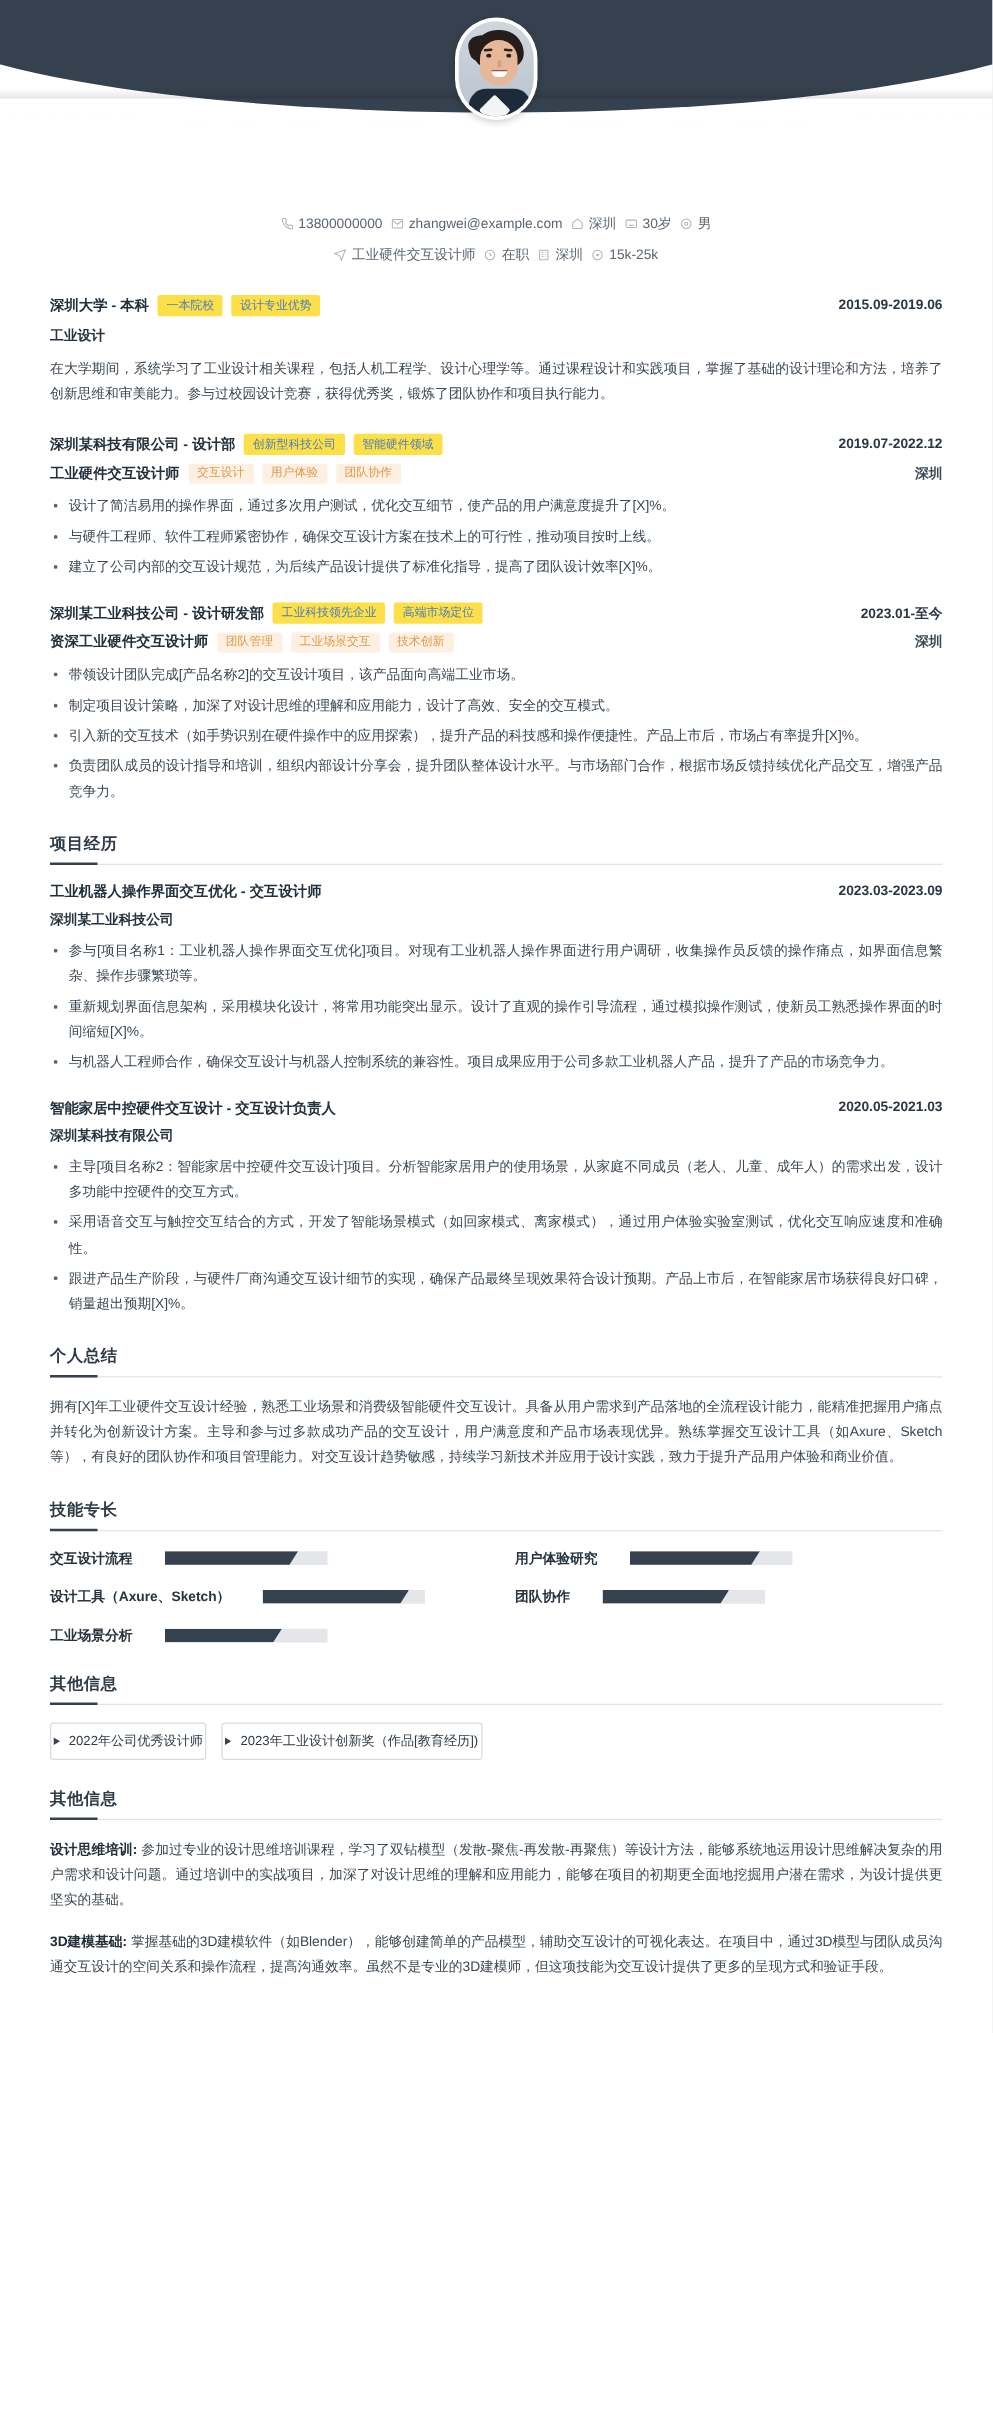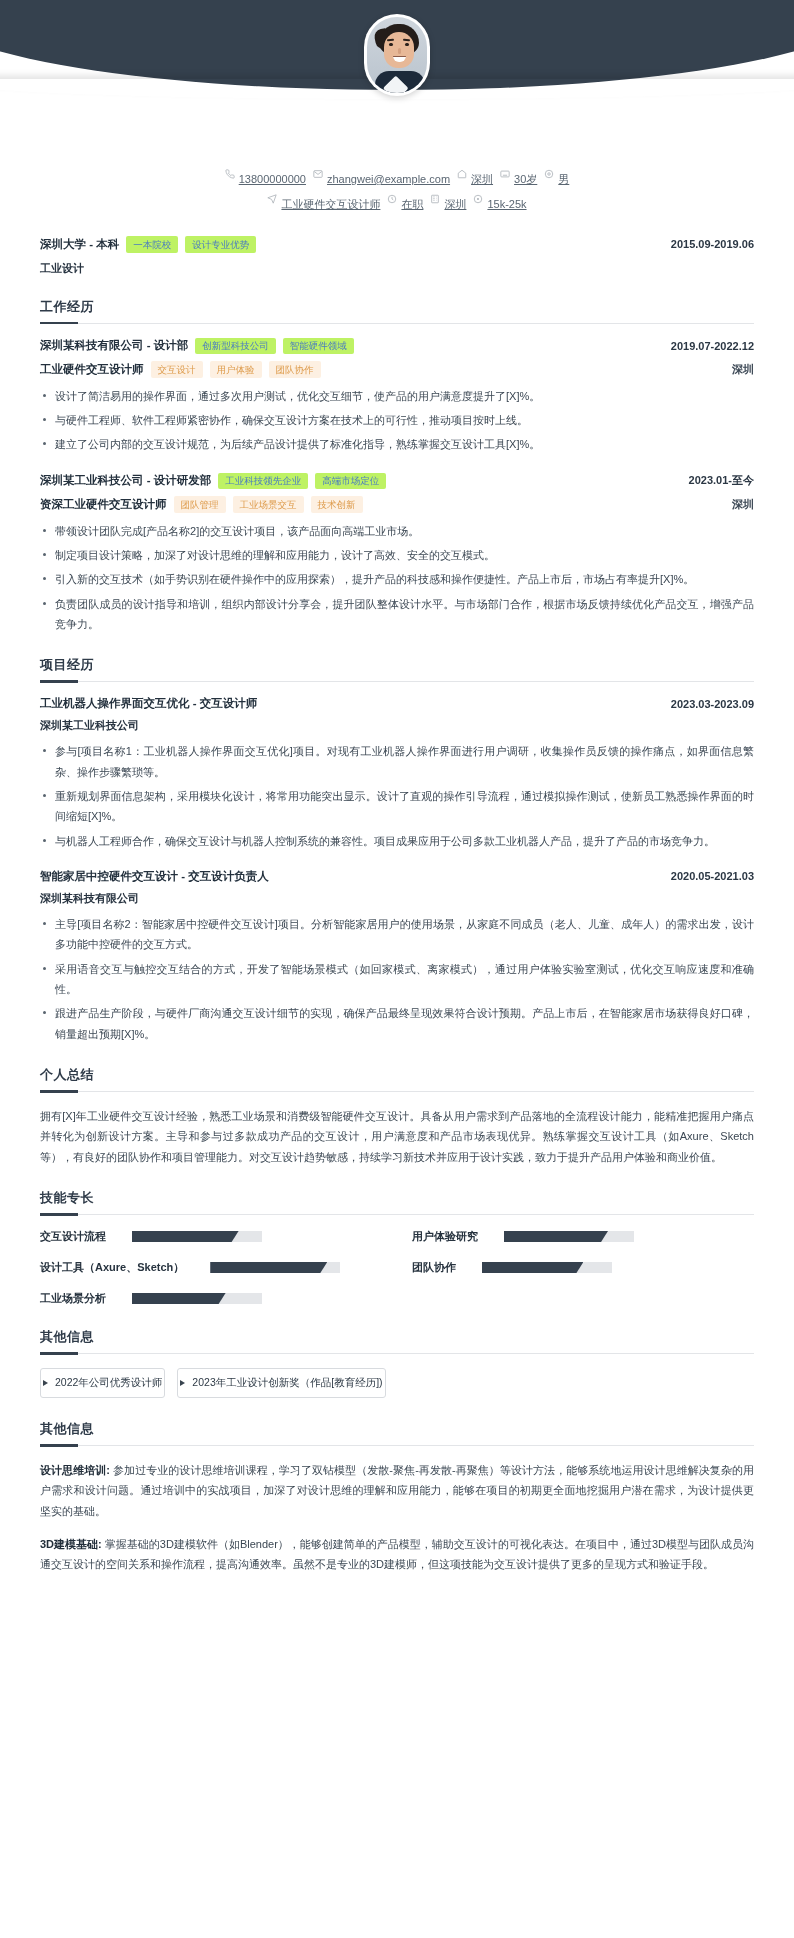--- a/index.html
+++ b/index.html
@@ -110,21 +110,21 @@
   .contact-row {
     display: flex;
     justify-content: center;
     align-items: center;
     gap: 7px;
     font-size: 11px;
     color: #5a6672;
     line-height: 20px;
   }
   .contact-row + .contact-row { margin-top: 5px; }
-  .ci { display: inline-flex; gap: 4px; text-decoration: underline; }
+  .ci { display: inline-flex; align-items: center; gap: 4px; }
   .ci svg { display: block; opacity: .55; }
 
   
   .body { padding: 0 40px 30px 40px; }
   .section { margin-top: 22px; }
   .sec-title-wrap {
     position: relative;
     padding-bottom: 7px;
     border-bottom: 1px solid #e3e5e8;
     margin-bottom: 14px;
@@ -162,21 +162,21 @@
   .entry-major { font-size: 11px; font-weight: 700; color: #273340; margin-top: 8px; }
 
   .tag {
     display: inline-block;
     font-size: 9.5px;
     line-height: 1;
     padding: 3.5px 7px;
     border-radius: 2px;
     white-space: nowrap;
   }
-  .tag.blue { background: #bef264; color: #4a7cc0; }
+  .tag.blue { background: #fde047; color: #4a7cc0; }
   .tag.orange { background: #fdf0e2; color: #dd9a4a; }
 
   .para {
     margin-top: 9px;
     font-size: 11px;
     line-height: 1.85;
     color: #3b4753;
     text-align: justify;
   }
   ul.bullets { list-style: none; margin-top: 8px; }
@@ -355,27 +355,25 @@
       <div class="entry">
         <div class="entry-line">
           <div class="entry-left">
             <span class="entry-title">深圳大学 - 本科</span>
             <span class="tag blue">一本院校</span>
             <span class="tag blue">设计专业优势</span>
           </div>
           <div class="entry-right">2015.09-2019.06</div>
         </div>
         <div class="entry-major">工业设计</div>
-      </div>
-    </div>
-
-    <div class="section">
-      <div class="sec-title-wrap">
-        <div class="sec-title">工作经历</div>
-      </div>
+        <div class="para">在大学期间，系统学习了工业设计相关课程，包括人机工程学、设计心理学等。通过课程设计和实践项目，掌握了基础的设计理论和方法，培养了创新思维和审美能力。参与过校园设计竞赛，获得优秀奖，锻炼了团队协作和项目执行能力。</div>
+      </div>
+    </div>
+
+    <div class="section">
 
       <div class="entry">
         <div class="entry-line">
           <div class="entry-left">
             <span class="entry-title">深圳某科技有限公司 - 设计部</span>
             <span class="tag blue">创新型科技公司</span>
             <span class="tag blue">智能硬件领域</span>
           </div>
           <div class="entry-right">2019.07-2022.12</div>
         </div>
@@ -384,21 +382,21 @@
             <span class="entry-sub">工业硬件交互设计师</span>
             <span class="tag orange">交互设计</span>
             <span class="tag orange">用户体验</span>
             <span class="tag orange">团队协作</span>
           </div>
           <div class="entry-meta">深圳</div>
         </div>
         <ul class="bullets">
           <li>设计了简洁易用的操作界面，通过多次用户测试，优化交互细节，使产品的用户满意度提升了[X]%。</li>
           <li>与硬件工程师、软件工程师紧密协作，确保交互设计方案在技术上的可行性，推动项目按时上线。</li>
-          <li>建立了公司内部的交互设计规范，为后续产品设计提供了标准化指导，熟练掌握交互设计工具[X]%。</li>
+          <li>建立了公司内部的交互设计规范，为后续产品设计提供了标准化指导，提高了团队设计效率[X]%。</li>
         </ul>
       </div>
 
       <div class="entry" style="margin-top:18px;">
         <div class="entry-line">
           <div class="entry-left">
             <span class="entry-title">深圳某工业科技公司 - 设计研发部</span>
             <span class="tag blue">工业科技领先企业</span>
             <span class="tag blue">高端市场定位</span>
           </div>

